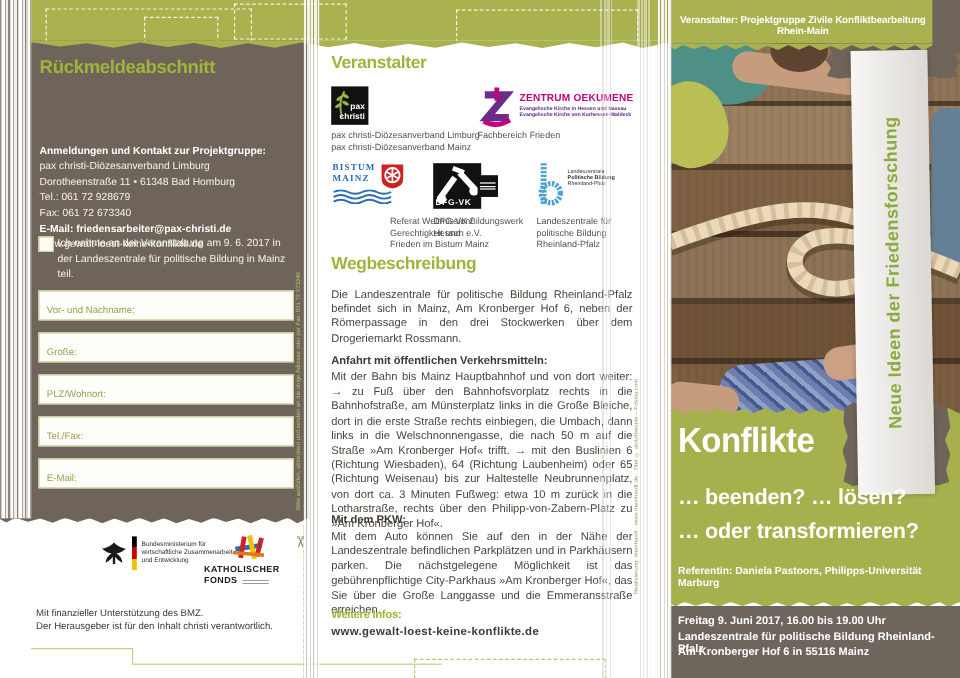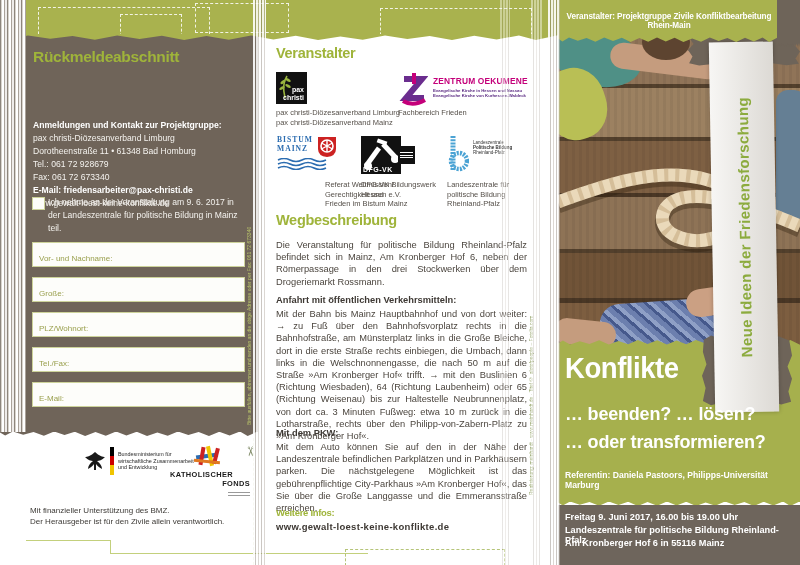--- a/index.html
+++ b/index.html
@@ -79,29 +79,29 @@
     <span style="display:block;margin-left:22px;">
       <svg width="32" height="26" viewBox="0 0 32 26">
         <rect x="4" y="10" width="22" height="4" fill="#2b6cb0" transform="rotate(-8 15 12)"></rect>
         <rect x="8" y="3" width="4" height="18" fill="#cc2222" transform="rotate(10 10 12)"></rect>
         <rect x="16" y="2" width="4" height="20" fill="#f0c400" transform="rotate(-12 18 12)"></rect>
         <rect x="22" y="4" width="4" height="16" fill="#cc2222" transform="rotate(14 24 12)"></rect>
         <rect x="2" y="16" width="26" height="3" fill="#e07820" transform="rotate(5 15 17)"></rect>
       </svg>
     </span>
     <div class="b" style="font-size:7.4px;color:#1a1a1a;letter-spacing:.4px;">KATHOLISCHER</div>
-    <div style="display:flex;align-items:flex-end;gap:4px;flex-direction:column;">
+    <div style="display:flex;align-items:flex-end;gap:4px;">
       <span class="b" style="font-size:7.4px;color:#1a1a1a;letter-spacing:.4px;">FONDS</span>
       <span style="display:inline-block;width:22px;height:5px;background:repeating-linear-gradient(180deg,#9a9a9a 0 1px,transparent 1px 3px);"></span>
     </div>
   </div>
 
   <div class="abs" style="left:30px;top:505px;font-size:8px;line-height:11px;color:#3d3a36;">
     <div>Mit finanzieller Unterstützung des BMZ.</div>
-    <div>Der Herausgeber ist für den Zivile allein verantwortlich.</div>
+    <div>Der Herausgeber ist für den Inhalt christi verantwortlich.</div>
   </div>
 
   <div class="abs" style="left:26px;top:540px;width:84px;border-top:1px solid #c3d07c;"></div>
   <div class="abs" style="left:110px;top:540px;height:13px;border-left:1px solid #c3d07c;"></div>
   <div class="abs" style="left:110px;top:553px;width:258px;border-top:1px solid #c3d07c;"></div>
   <div class="abs gmark" style="left:345px;top:549px;width:158px;height:16px;border-bottom:none;"></div>
   <div class="abs" style="left:253px;top:438px;height:127px;border-left:1px dashed #b5c478;"></div>
   <div class="abs" style="left:245px;top:444px;font-size:13px;color:#7f8a66;transform:rotate(90deg);">✂</div>
 
   <div class="abs green-h" style="left:276px;top:45px;font-size:14.5px;">Veranstalter</div>
@@ -195,21 +195,21 @@
       <div class="b" style="font-size:4.5px;color:#333;">Politische Bildung</div>
       <div style="font-size:4.5px;color:#333;">Rheinland-Pfalz</div>
     </span>
   </div>
   <div class="abs cap pre" style="left:447px;top:180px;">Landeszentrale für
 politische Bildung
 Rheinland-Pfalz</div>
 
   <div class="abs green-h" style="left:276px;top:212px;font-size:14.5px;">Wegbeschreibung</div>
 
-  <div class="abs body-txt" style="left:276px;top:239px;width:251px;">Die Veranstaltung für politische Bildung Rheinland-Pfalz befindet sich in Mainz, Am Kronberger Hof 6, neben der Römerpassage in den drei Stockwerken über dem Drogeriemarkt Rossmann.</div>
+  <div class="abs body-txt" style="left:276px;top:239px;width:251px;">Die Landeszentrale für politische Bildung Rheinland-Pfalz befindet sich in Mainz, Am Kronberger Hof 6, neben der Römerpassage in den drei Stockwerken über dem Drogeriemarkt Rossmann.</div>
 
   <div class="abs b" style="left:276px;top:295px;font-size:9.3px;color:#3e3934;">Anfahrt mit öffentlichen Verkehrsmitteln:</div>
 
   <div class="abs body-txt" style="left:276px;top:308px;width:251px;">Mit der Bahn bis Mainz Hauptbahnhof und von dort weiter: → zu Fuß über den Bahnhofsvorplatz rechts in die Bahnhofstraße, am Münsterplatz links in die Große Bleiche, dort in die erste Straße rechts einbiegen, die Umbach, dann links in die Welschnonnengasse, die nach 50 m auf die Straße »Am Kronberger Hof« trifft. → mit den Buslinien 6 (Richtung Wiesbaden), 64 (Richtung Laubenheim) oder 65 (Richtung Weisenau) bis zur Haltestelle Neubrunnenplatz, von dort ca. 3 Minuten Fußweg: etwa 10 m zurück in die Lotharstraße, rechts über den Philipp-von-Zabern-Platz zu »Am Kronberger Hof«.</div>
 
   <div class="abs b" style="left:276px;top:428px;font-size:9.3px;color:#3e3934;">Mit dem PKW:</div>
 
   <div class="abs body-txt" style="left:276px;top:441px;width:251px;">Mit dem Auto können Sie auf den in der Nähe der Landeszentrale befindlichen Parkplätzen und in Parkhäusern parken. Die nächstgelegene Möglichkeit ist das gebührenpflichtige City-Parkhaus »Am Kronberger Hof«, das Sie über die Große Langgasse und die Emmeransstraße erreichen.</div>
 
   <div class="abs green-h" style="left:276px;top:507px;font-size:9.5px;">Weitere Infos:</div>

